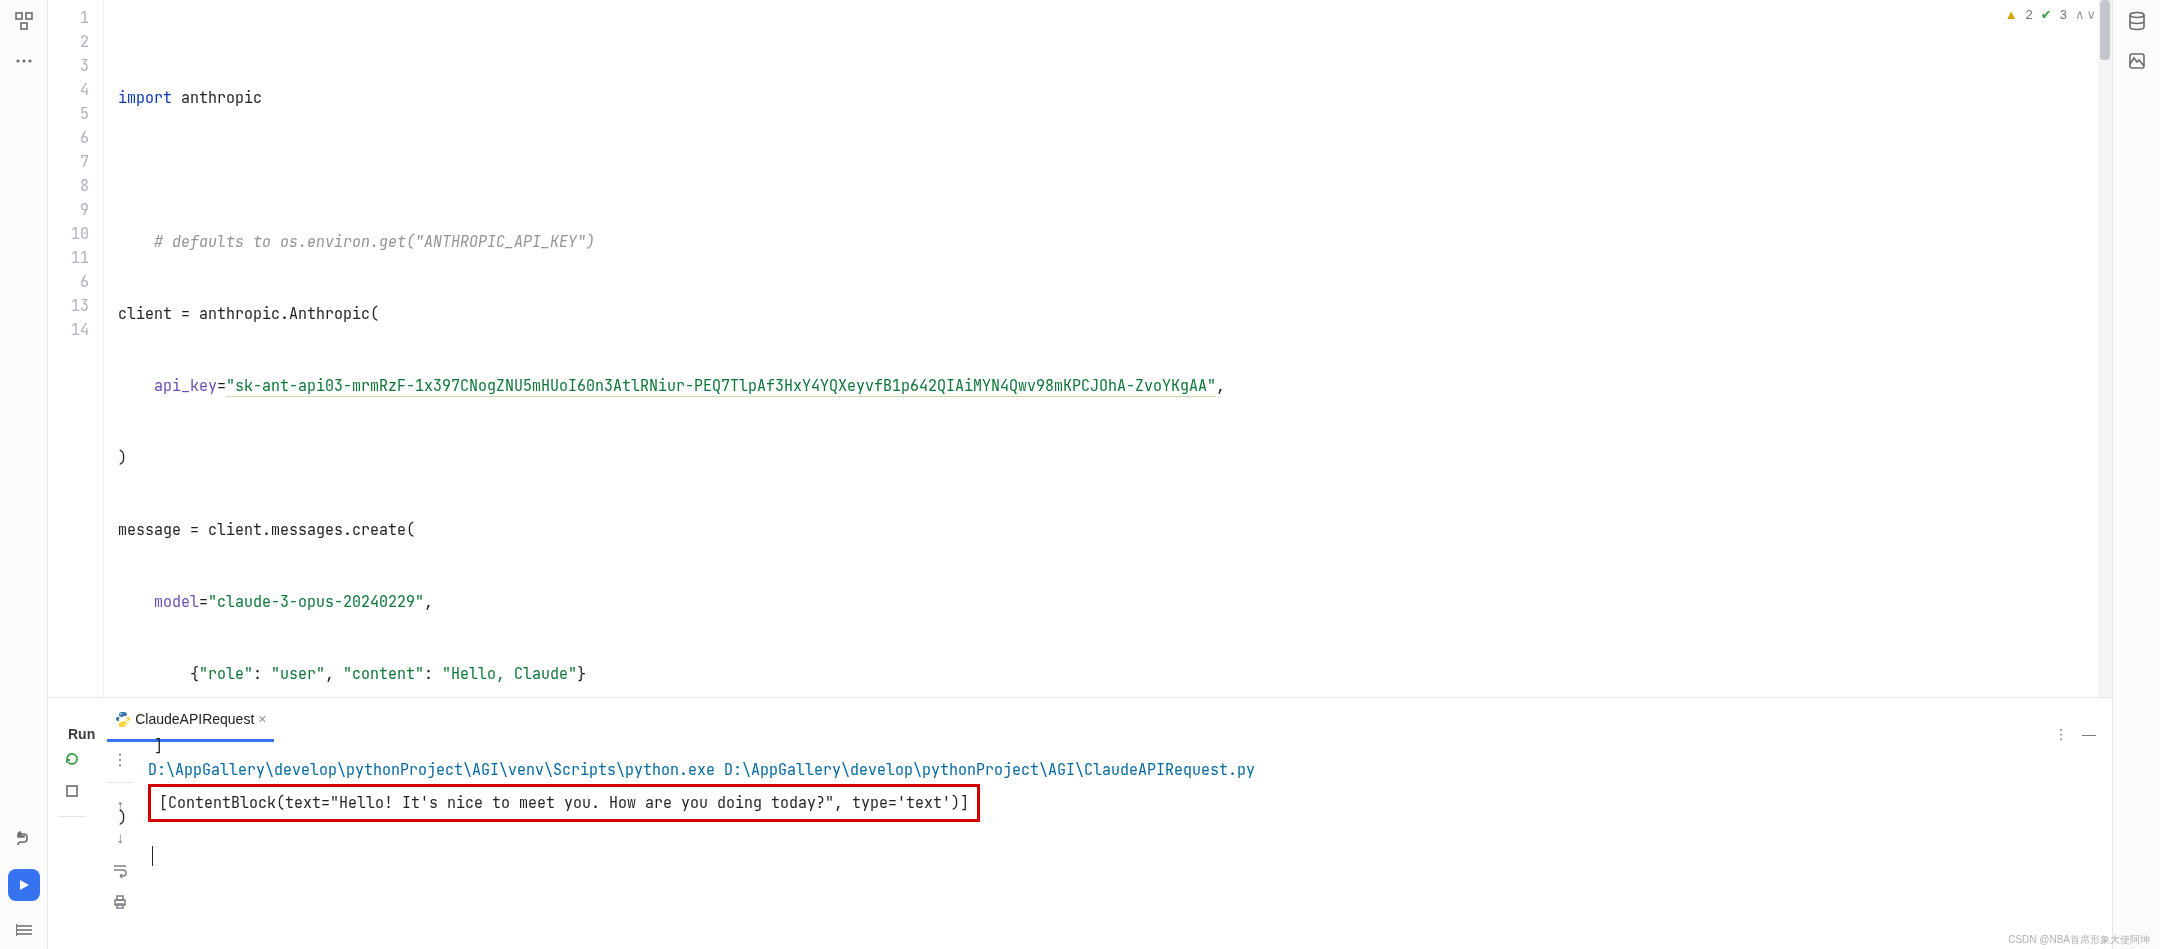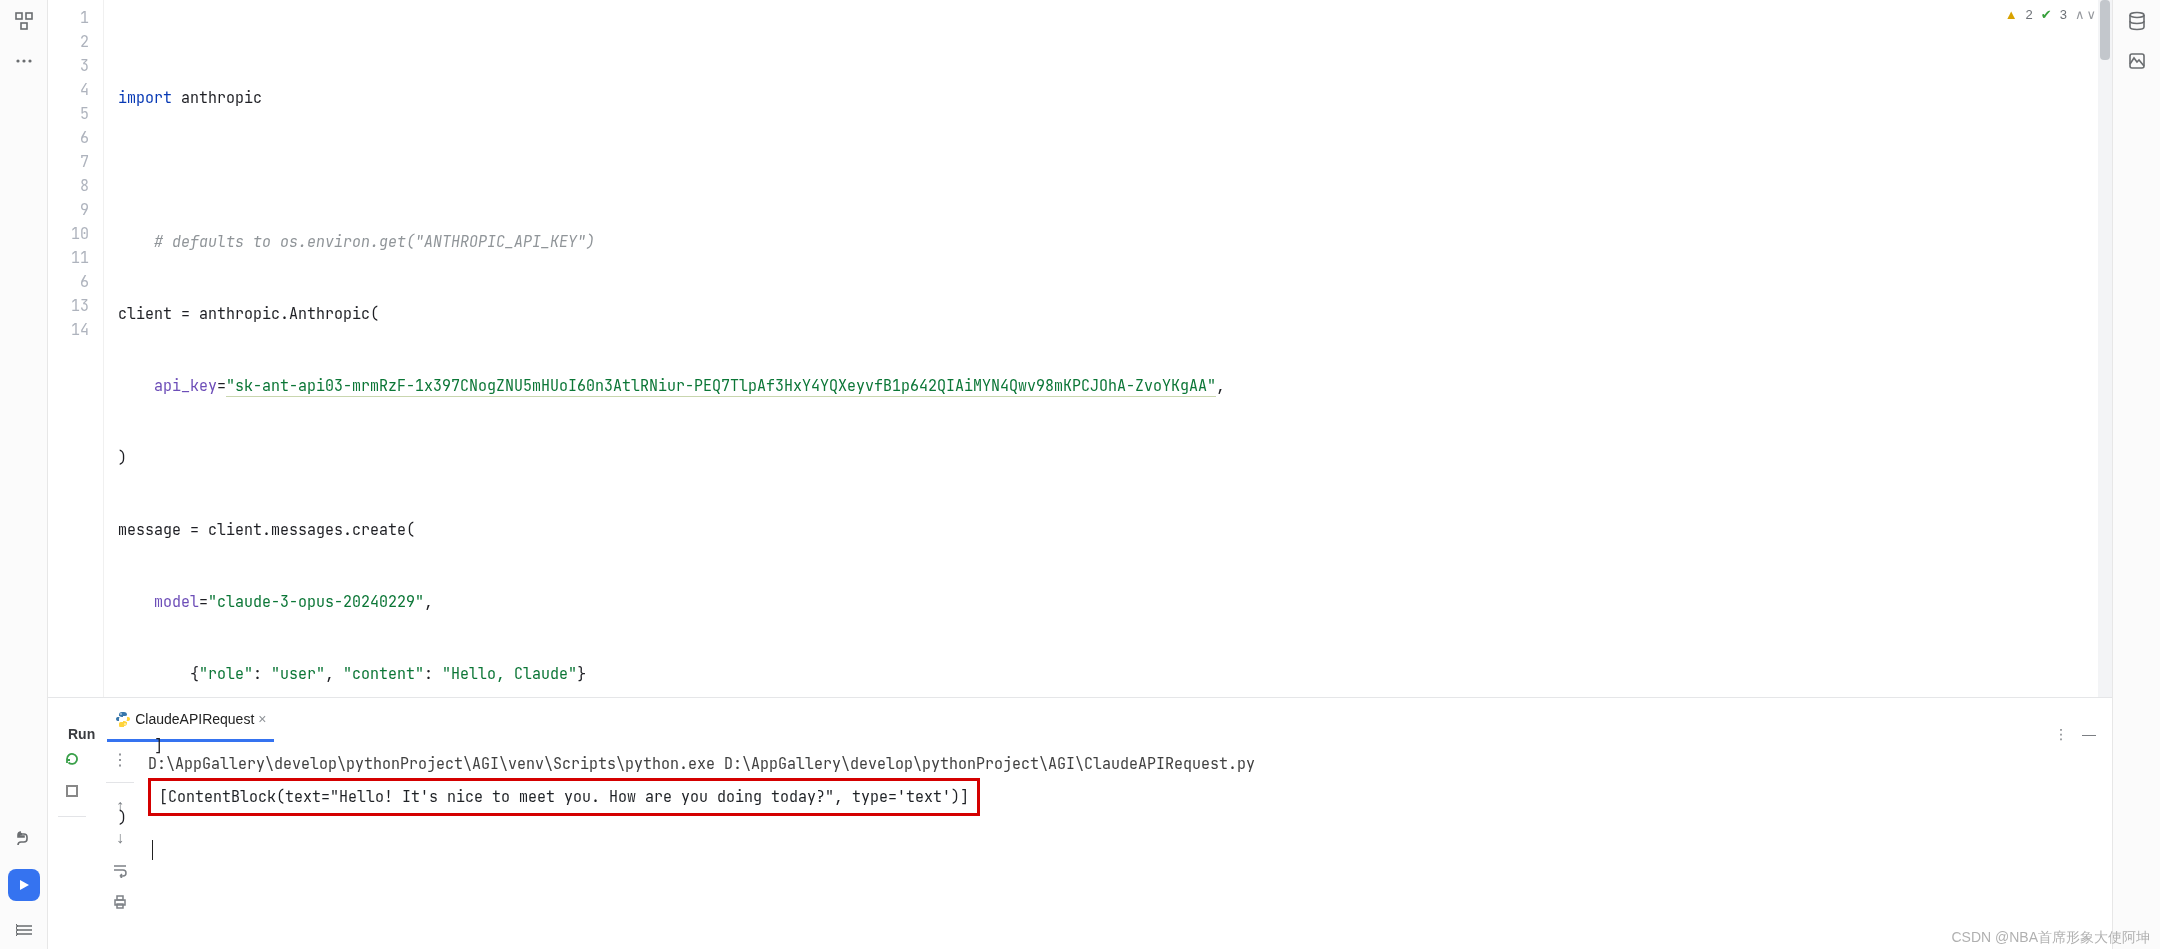--- a/index.html
+++ b/index.html
@@ -53,26 +53,26 @@
 
   .run-body { flex: 1; display: flex; min-height: 0; }
   .run-ctl { width: 48px; display: flex; flex-direction: column; align-items: center; padding-top: 8px; gap: 14px; color: #7d8186; }
   .run-ctl .ic { width: 18px; height: 18px; display: flex; align-items: center; justify-content: center; cursor: pointer; }
   .run-ctl .stop-sq { width: 12px; height: 12px; border: 2px solid #888; }
   .run-ctl .sep { width: 28px; height: 1px; background: #e3e4e7; margin: 2px 0; }
   .run-ctl2 { width: 48px; display: flex; flex-direction: column; align-items: center; padding-top: 8px; gap: 14px; color: #7d8186; border-left: 0; }
   .run-ctl2 .ic { width: 18px; height: 18px; display: flex; align-items: center; justify-content: center; cursor: pointer; }
 
   .console { flex: 1; font: 15px/24px "JetBrains Mono", Consolas, monospace; padding: 10px 12px 10px 4px; color: #1e2125; position: relative; }
-  .console .path { color: #404040; }
+  .console .path { color: #0369a1; margin-top: 6px; }
   .red-box { border: 3px solid #d40000; padding: 4px 8px; display: inline-block; }
   .cursor-line { position: relative; }
   .cursor-line::before { content: ""; position: absolute; left: 4px; top: 2px; width: 1px; height: 20px; background: #222; }
 
-  .watermark { position: fixed; right: 10px; bottom: 2px; font-size: 14px; color: #7c7c7c; opacity: .6; pointer-events: none; }
+  .watermark { position: fixed; right: 10px; bottom: 2px; font-size: 10px; color: #7c7c7c; opacity: .6; pointer-events: none; }
 
   svg { display: block; }
 </style>
 </head>
 <body>
 
 <div class="left-bar">
   <div class="icon">
     <svg width="20" height="20" viewBox="0 0 20 20" fill="none" stroke="currentColor" stroke-width="1.6">
         <rect x="2" y="2" width="6" height="6"></rect>

